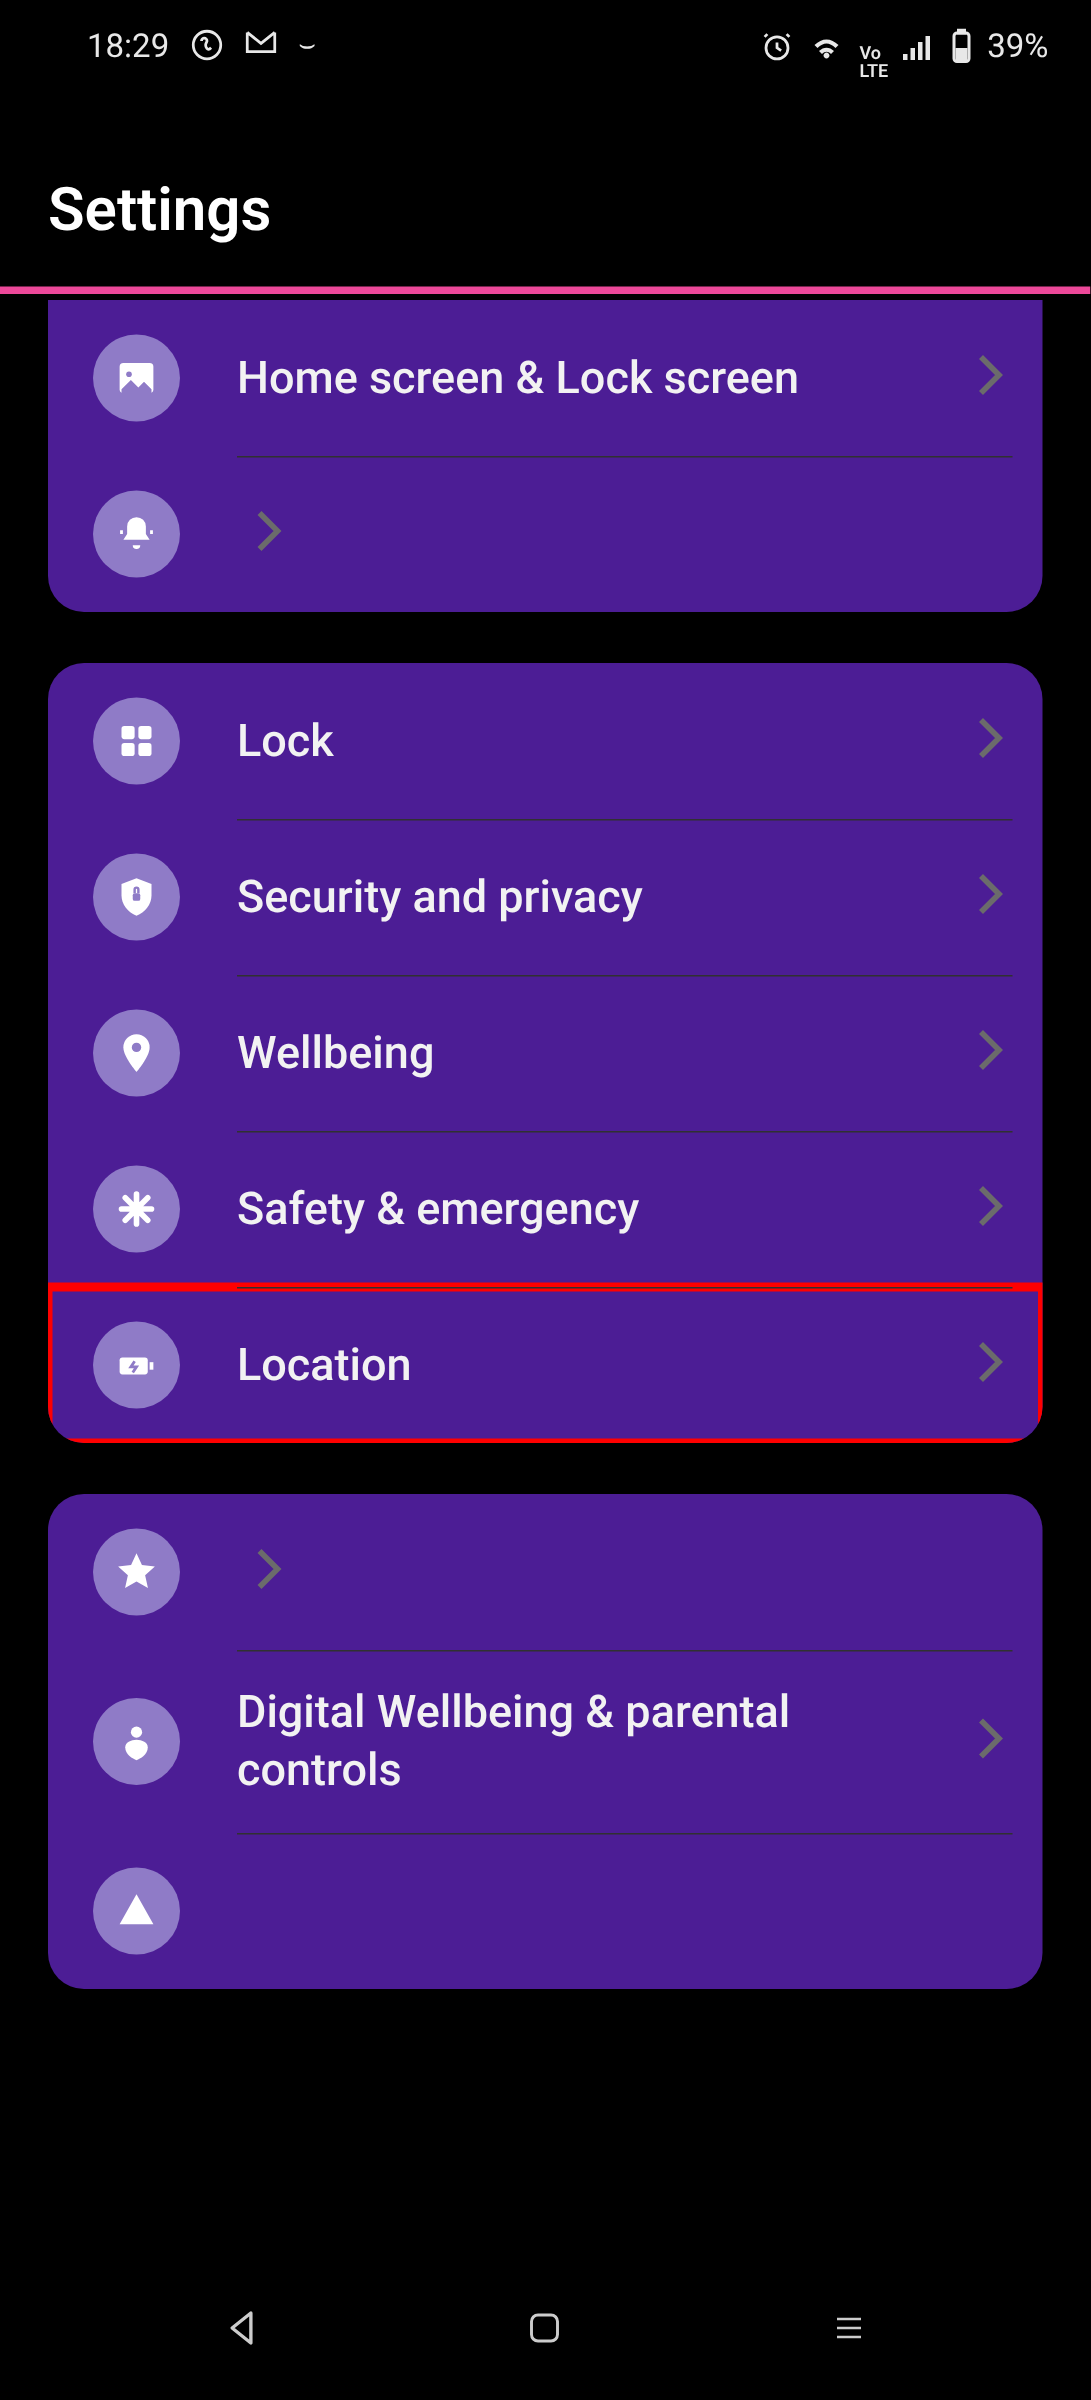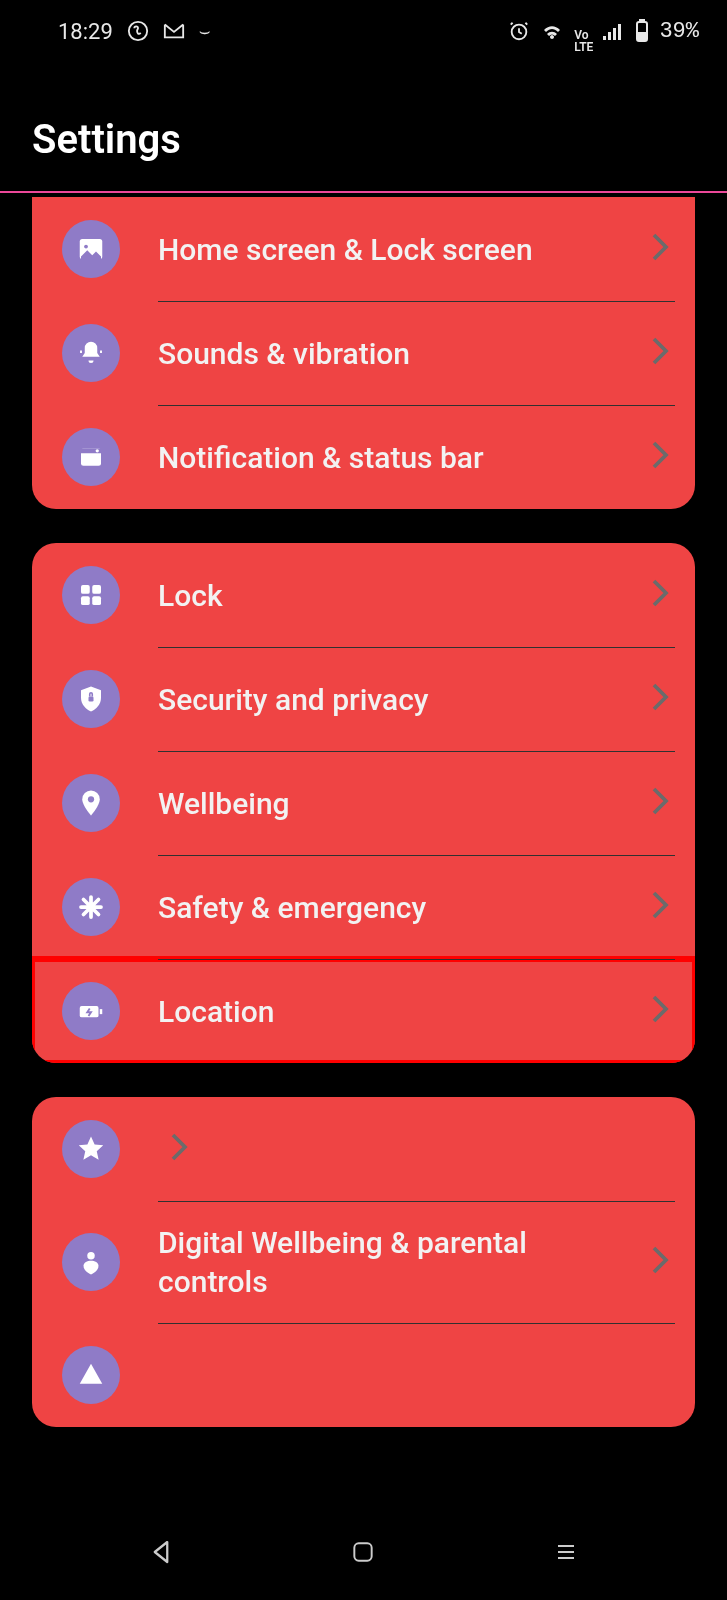--- a/index.html
+++ b/index.html
@@ -14,38 +14,38 @@
   }
 
   
   .status-bar {
     display: flex;
     justify-content: space-between;
     align-items: center;
     padding: 12px 28px 12px 58px;
     height: 62px;
   }
-  .status-left { display: flex; align-items: center; gap: 14px; }
+  .status-left { display: flex; gap: 14px; }
   .status-right { display: flex; align-items: center; gap: 10px; }
   .status-time { font-size: 22px; font-weight: 400; color: #e8e8e8; }
   .status-icon { color: #e8e8e8; display: inline-flex; }
-  .status-batt { font-size: 22px; color: #e8e8e8; font-family: Liberation Mono, monospace; }
+  .status-batt { font-size: 22px; color: #e8e8e8; }
 
   
   .page-title {
     font-size: 40px;
     font-weight: 600;
     padding: 54px 32px 28px 32px;
-    border-bottom: 2px solid #ec4899;
+    border-bottom: 5px solid #ec4899;
   }
 
   
   .content { padding: 4px 32px 0 32px; }
   .group {
-    background: #ef4444;
+    background: #4c1d95;
     border-radius: 24px;
     margin-bottom: 34px;
     overflow: hidden;
   }
   .group.first { border-top-left-radius: 0; border-top-right-radius: 0; }
   .row {
     display: flex;
     align-items: center;
     padding: 22px 20px 22px 30px;
     min-height: 104px;
@@ -186,34 +186,20 @@
             <path d="M2 2l8 8-8 8"></path>
           </svg></span>
     </div>
     <div class="row">
       <div class="icon-circle">
         <svg viewBox="0 0 24 24">
             <path d="M12 3a5 5 0 00-5 5v4l-2 3h14l-2-3V8a5 5 0 00-5-5zM10 18a2 2 0 004 0"></path>
             <path d="M4 10c0 1 0 2 0 2M20 10c0 1 0 2 0 2" stroke="#fff" stroke-width="1.5"></path>
           </svg>
       </div>
-      <span class="row-label">Sounds &amp; vibration</span>
-      <span class="chevron"><svg width="18" height="30" viewBox="0 0 12 20" fill="none" stroke="currentColor" stroke-width="2.5">
-            <path d="M2 2l8 8-8 8"></path>
-          </svg></span>
-    </div>
-    <div class="row">
-      <div class="icon-circle">
-        <svg viewBox="0 0 24 24">
-            <rect x="4" y="5" width="16" height="14" rx="2"></rect>
-            <rect x="4" y="5" width="16" height="4" fill="#8f7bc7"></rect>
-            <circle cx="17" cy="7" r="1.3" fill="#fff"></circle>
-          </svg>
-      </div>
-      <span class="row-label">Notification &amp; status bar</span>
       <span class="chevron"><svg width="18" height="30" viewBox="0 0 12 20" fill="none" stroke="currentColor" stroke-width="2.5">
             <path d="M2 2l8 8-8 8"></path>
           </svg></span>
     </div>
   </div>
 
   <div class="group">
     <div class="row">
       <div class="icon-circle">
         <svg viewBox="0 0 24 24">

